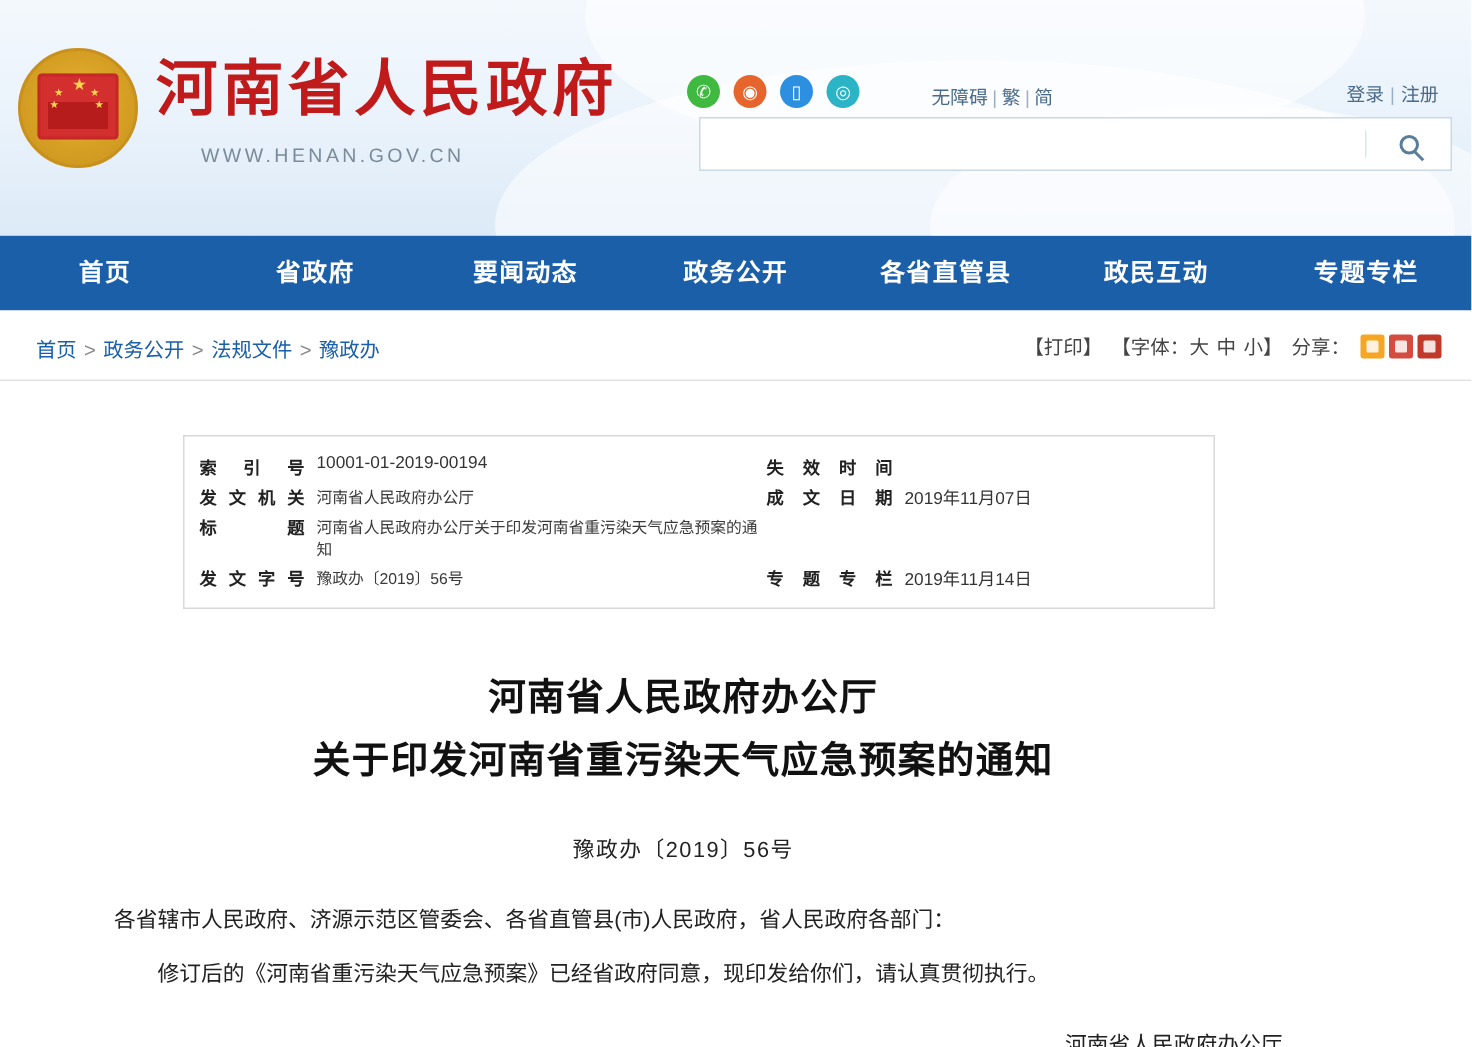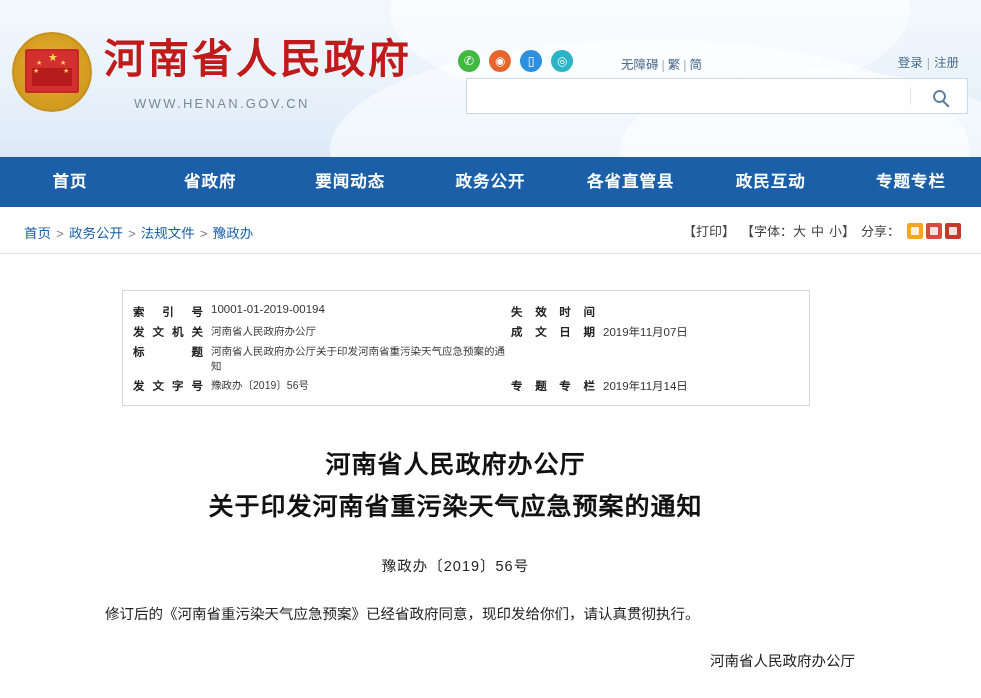--- a/index.html
+++ b/index.html
@@ -420,20 +420,21 @@
     </div>
 
     <div class="doc-title">
       <div>河南省人民政府办公厅</div>
       <div>关于印发河南省重污染天气应急预案的通知</div>
     </div>
 
     <div class="doc-number">豫政办〔2019〕56号</div>
 
     <div class="doc-body">
+      <p>各省辖市人民政府、济源示范区管委会、各省直管县(市)人民政府，省人民政府各部门：</p>
       <p class="indent">修订后的《河南省重污染天气应急预案》已经省政府同意，现印发给你们，请认真贯彻执行。</p>
     </div>
 
     <div class="signature">
       <div>河南省人民政府办公厅</div>
 
     </div>
 
   </div>
 </div>

